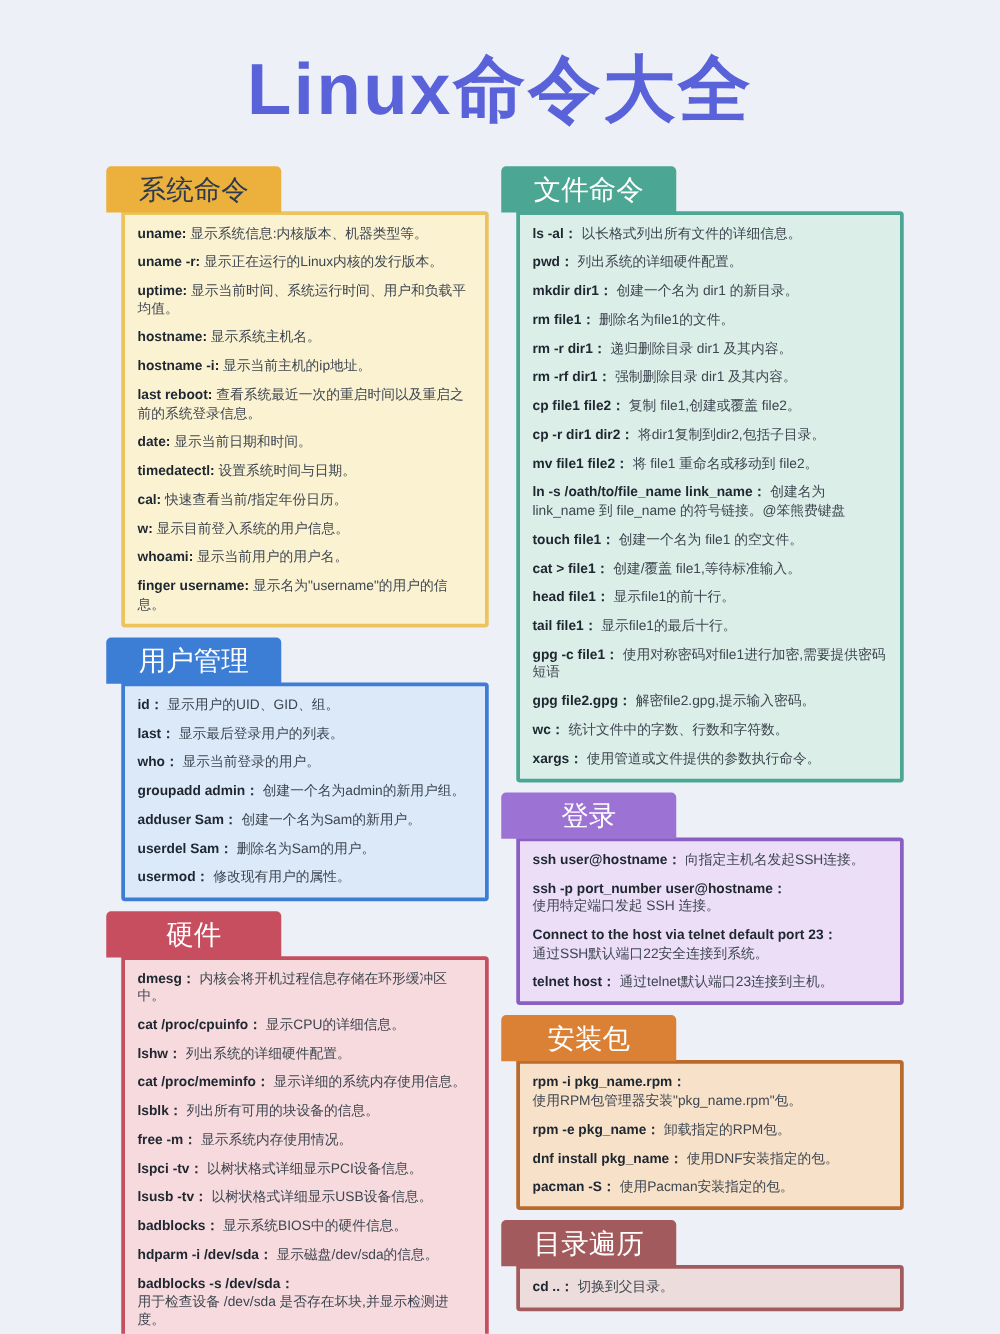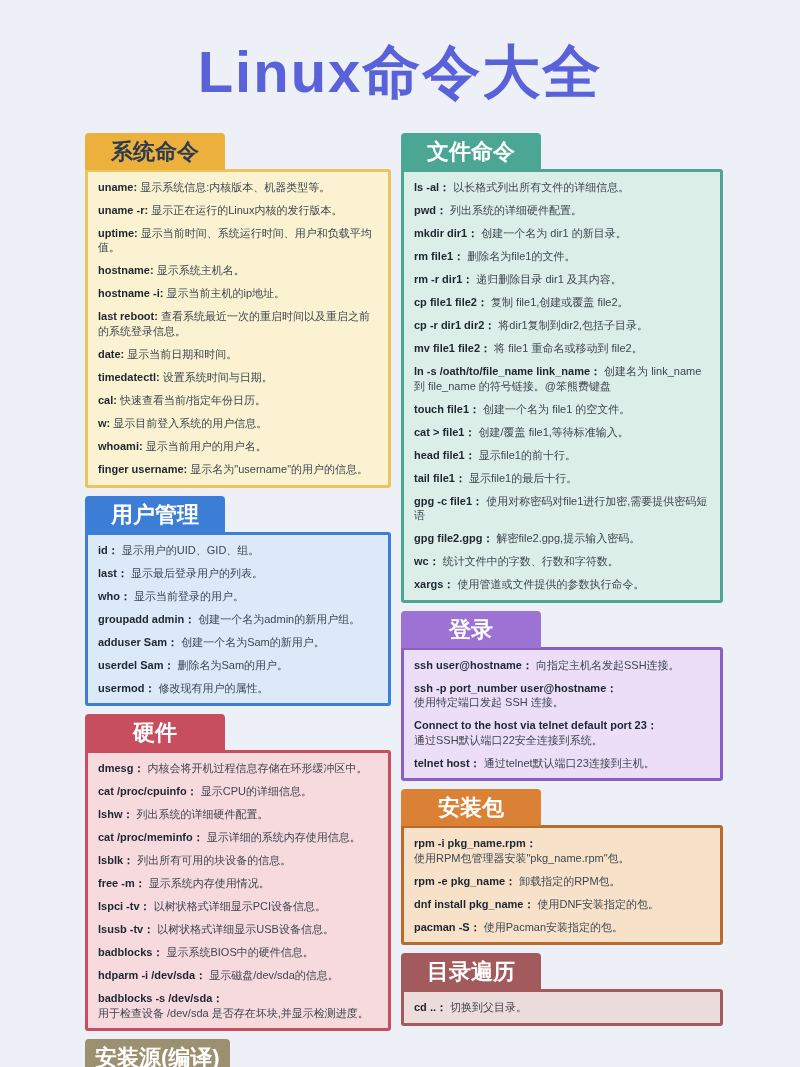--- a/index.html
+++ b/index.html
@@ -20,31 +20,32 @@
     padding-left:85px; padding-right:77px;
     margin-top:30px;
   }
   .col { width:306px; display:flex; flex-direction:column; gap:8px; }
   .col.right { width:322px; }
   .card { }
   .tab {
     display:inline-block;
     min-width:140px; box-sizing:border-box;
     padding:4px 10px 3px;
-    font-size:22px; font-weight:bold; text-align:center;
+    font-size:22px; font-weight:normal; text-align:center;
     border-radius:4px 4px 0 0;
     position:relative; z-index:1;
     background:var(--accent); color:var(--tab-text);
   }
   .box {
     border:3px solid var(--border);
     background:var(--body-bg);
     border-radius:0 3px 3px 3px;
     padding:8px 10px;
     margin-top:-1px;
+    margin-left:12px;
   }
   .entry {
     font-size:11px; line-height:1.32;
     margin:0 0 8.5px;
     color:#3E4650;
   }
   .entry:last-child { margin-bottom:0; }
   .cmd { font-weight:bold; color:#1E2630; }
   .entry.break .desc { display:block; }
 </style>
@@ -120,20 +121,21 @@
   <section class="card" style="--accent: #4BA694; --tab-text: #FFFFFF; --body-bg: #DCEEE8; --border: #4BA694;">
     <div class="tab">
       <span class="tab-label">文件命令</span>
     </div>
     <div class="box">
             <p class="entry"><span class="cmd">ls -al：</span> <span class="desc"> 以长格式列出所有文件的详细信息。</span></p>
             <p class="entry"><span class="cmd">pwd：</span> <span class="desc"> 列出系统的详细硬件配置。</span></p>
             <p class="entry"><span class="cmd">mkdir dir1：</span> <span class="desc"> 创建一个名为 dir1 的新目录。</span></p>
             <p class="entry"><span class="cmd">rm file1：</span> <span class="desc"> 删除名为file1的文件。</span></p>
             <p class="entry"><span class="cmd">rm -r dir1：</span> <span class="desc"> 递归删除目录 dir1 及其内容。</span></p>
+            <p class="entry"><span class="cmd">rm -rf dir1：</span> <span class="desc"> 强制删除目录 dir1 及其内容。</span></p>
             <p class="entry"><span class="cmd">cp file1 file2：</span> <span class="desc"> 复制 file1,创建或覆盖 file2。</span></p>
             <p class="entry"><span class="cmd">cp -r dir1 dir2：</span> <span class="desc"> 将dir1复制到dir2,包括子目录。</span></p>
             <p class="entry"><span class="cmd">mv file1 file2：</span> <span class="desc"> 将 file1 重命名或移动到 file2。</span></p>
             <p class="entry"><span class="cmd">ln -s /oath/to/file_name link_name：</span> <span class="desc"> 创建名为 link_name 到 file_name 的符号链接。@笨熊费键盘</span></p>
             <p class="entry"><span class="cmd">touch file1：</span> <span class="desc"> 创建一个名为 file1 的空文件。</span></p>
             <p class="entry"><span class="cmd">cat &gt; file1：</span> <span class="desc"> 创建/覆盖 file1,等待标准输入。</span></p>
             <p class="entry"><span class="cmd">head file1：</span> <span class="desc"> 显示file1的前十行。</span></p>
             <p class="entry"><span class="cmd">tail file1：</span> <span class="desc"> 显示file1的最后十行。</span></p>
             <p class="entry"><span class="cmd">gpg -c file1：</span> <span class="desc"> 使用对称密码对file1进行加密,需要提供密码短语</span></p>
             <p class="entry"><span class="cmd">gpg file2.gpg：</span> <span class="desc"> 解密file2.gpg,提示输入密码。</span></p>

